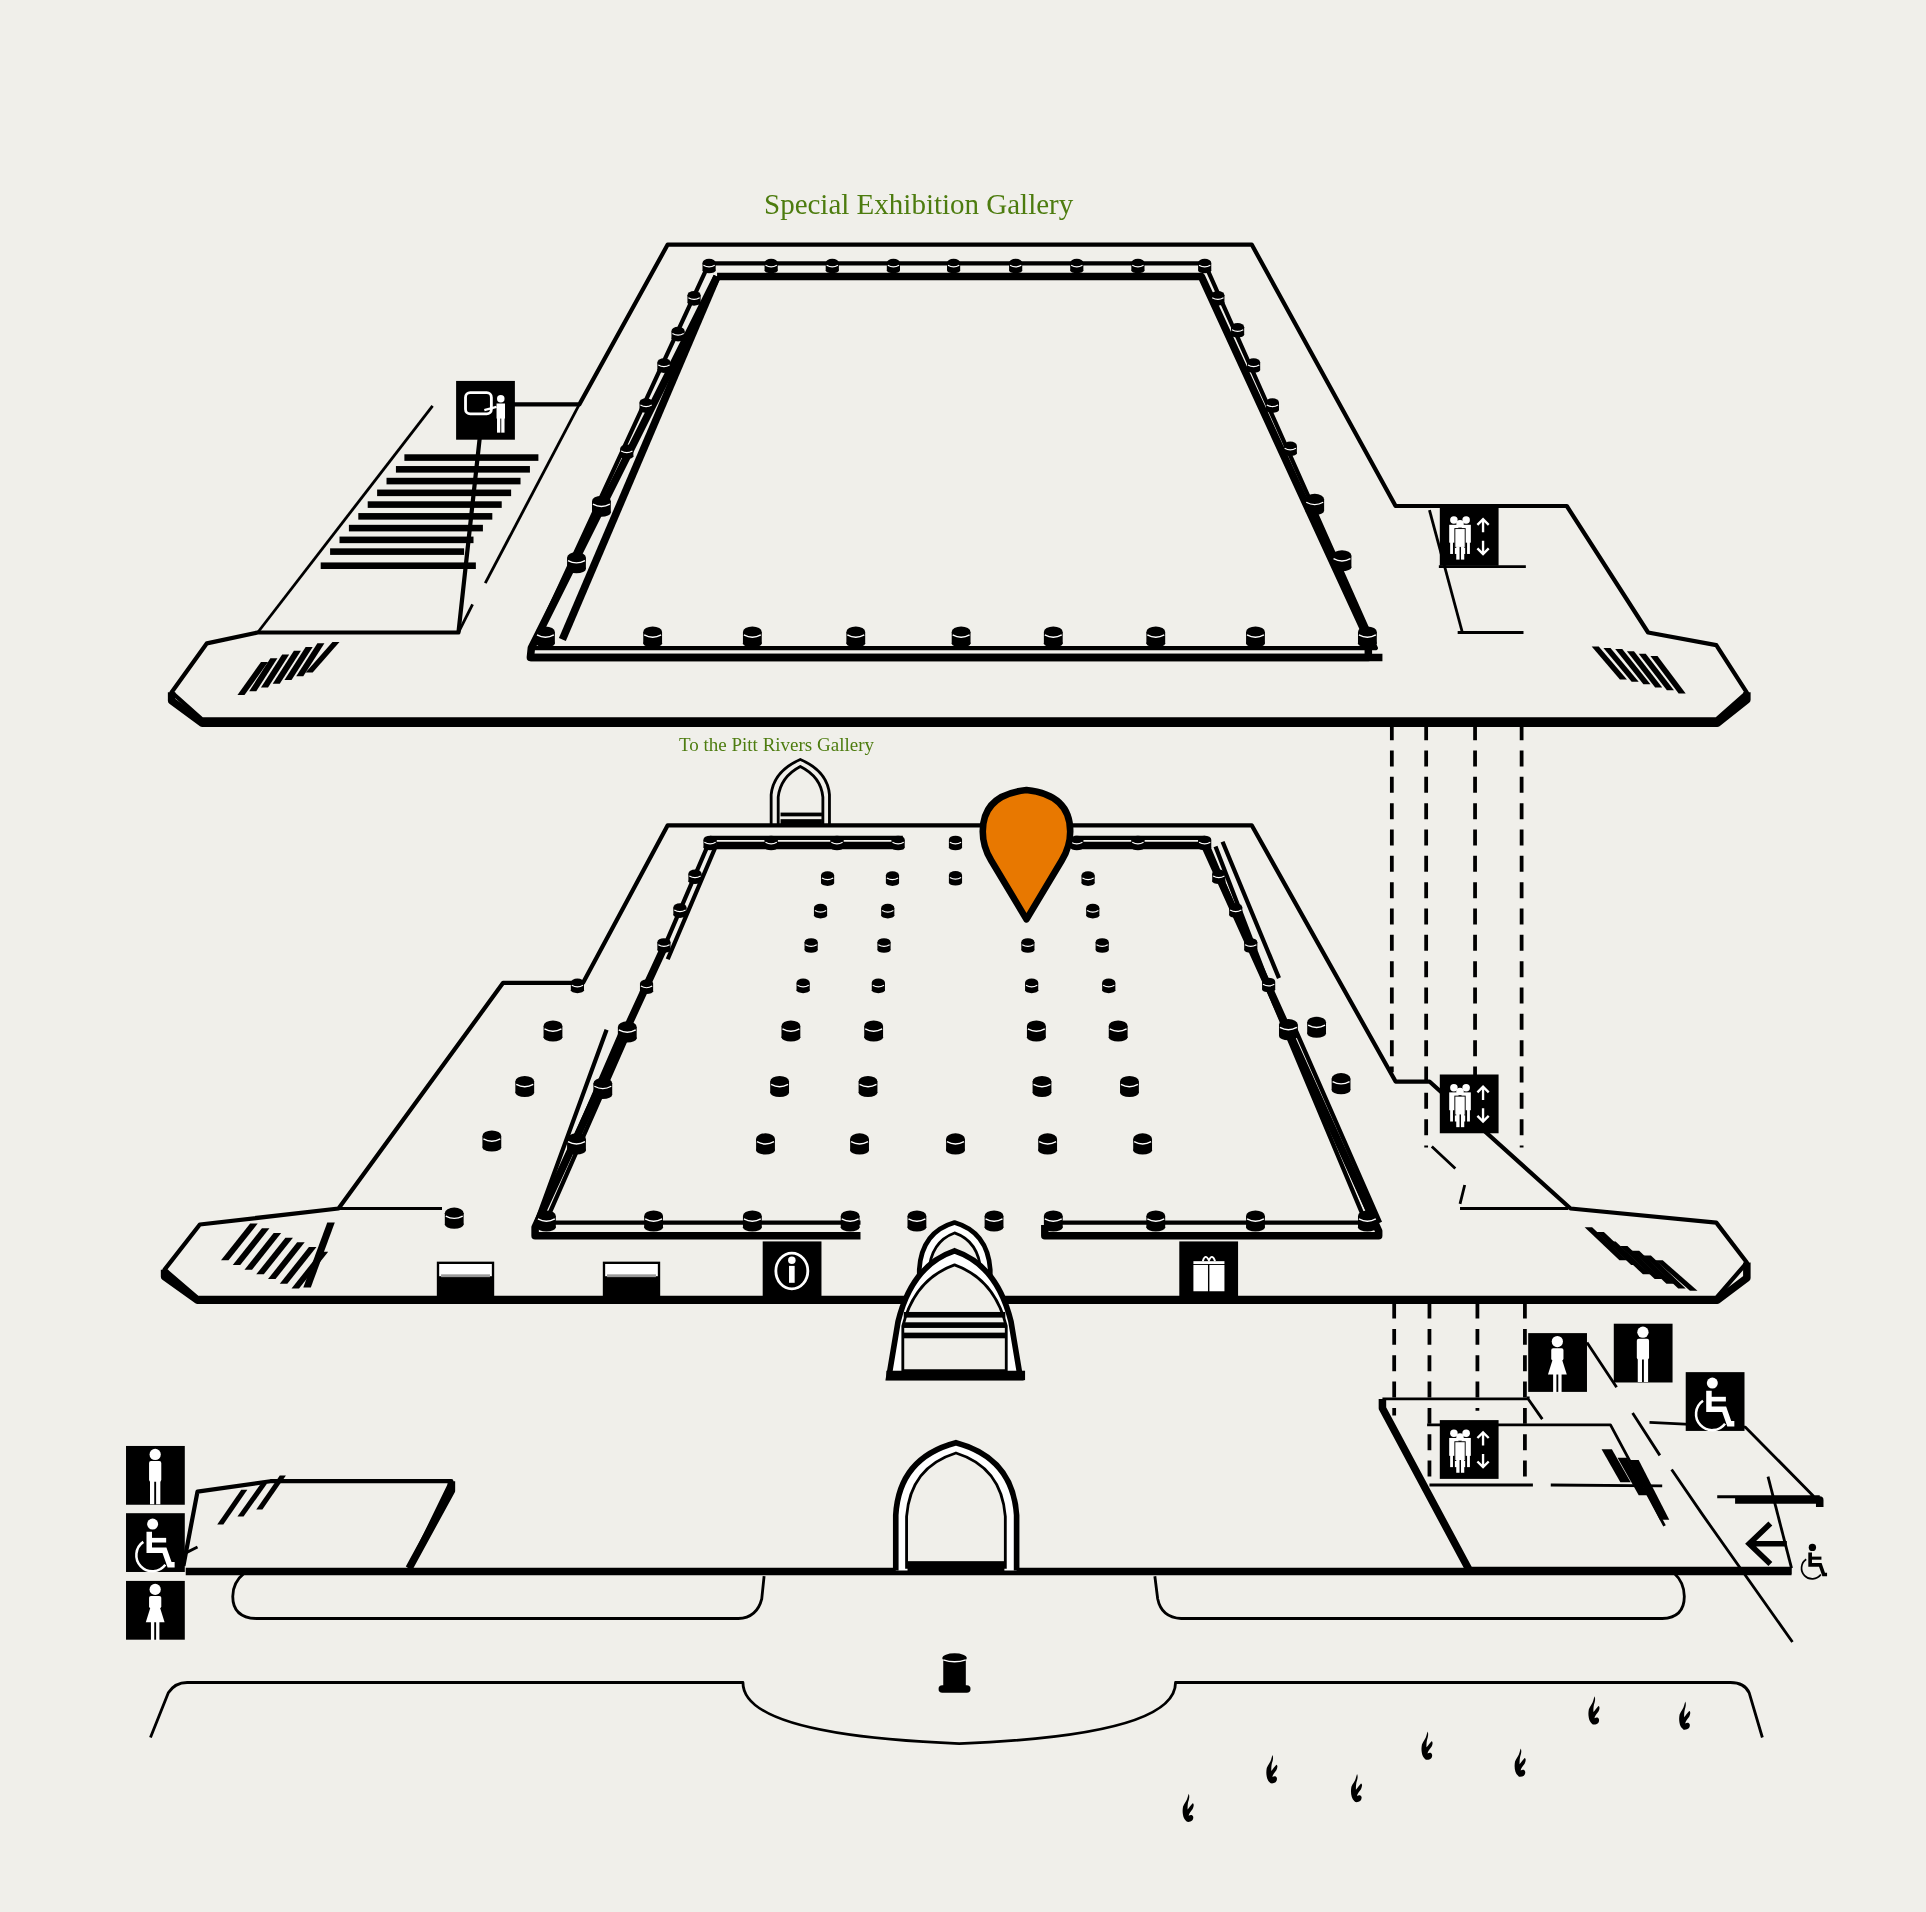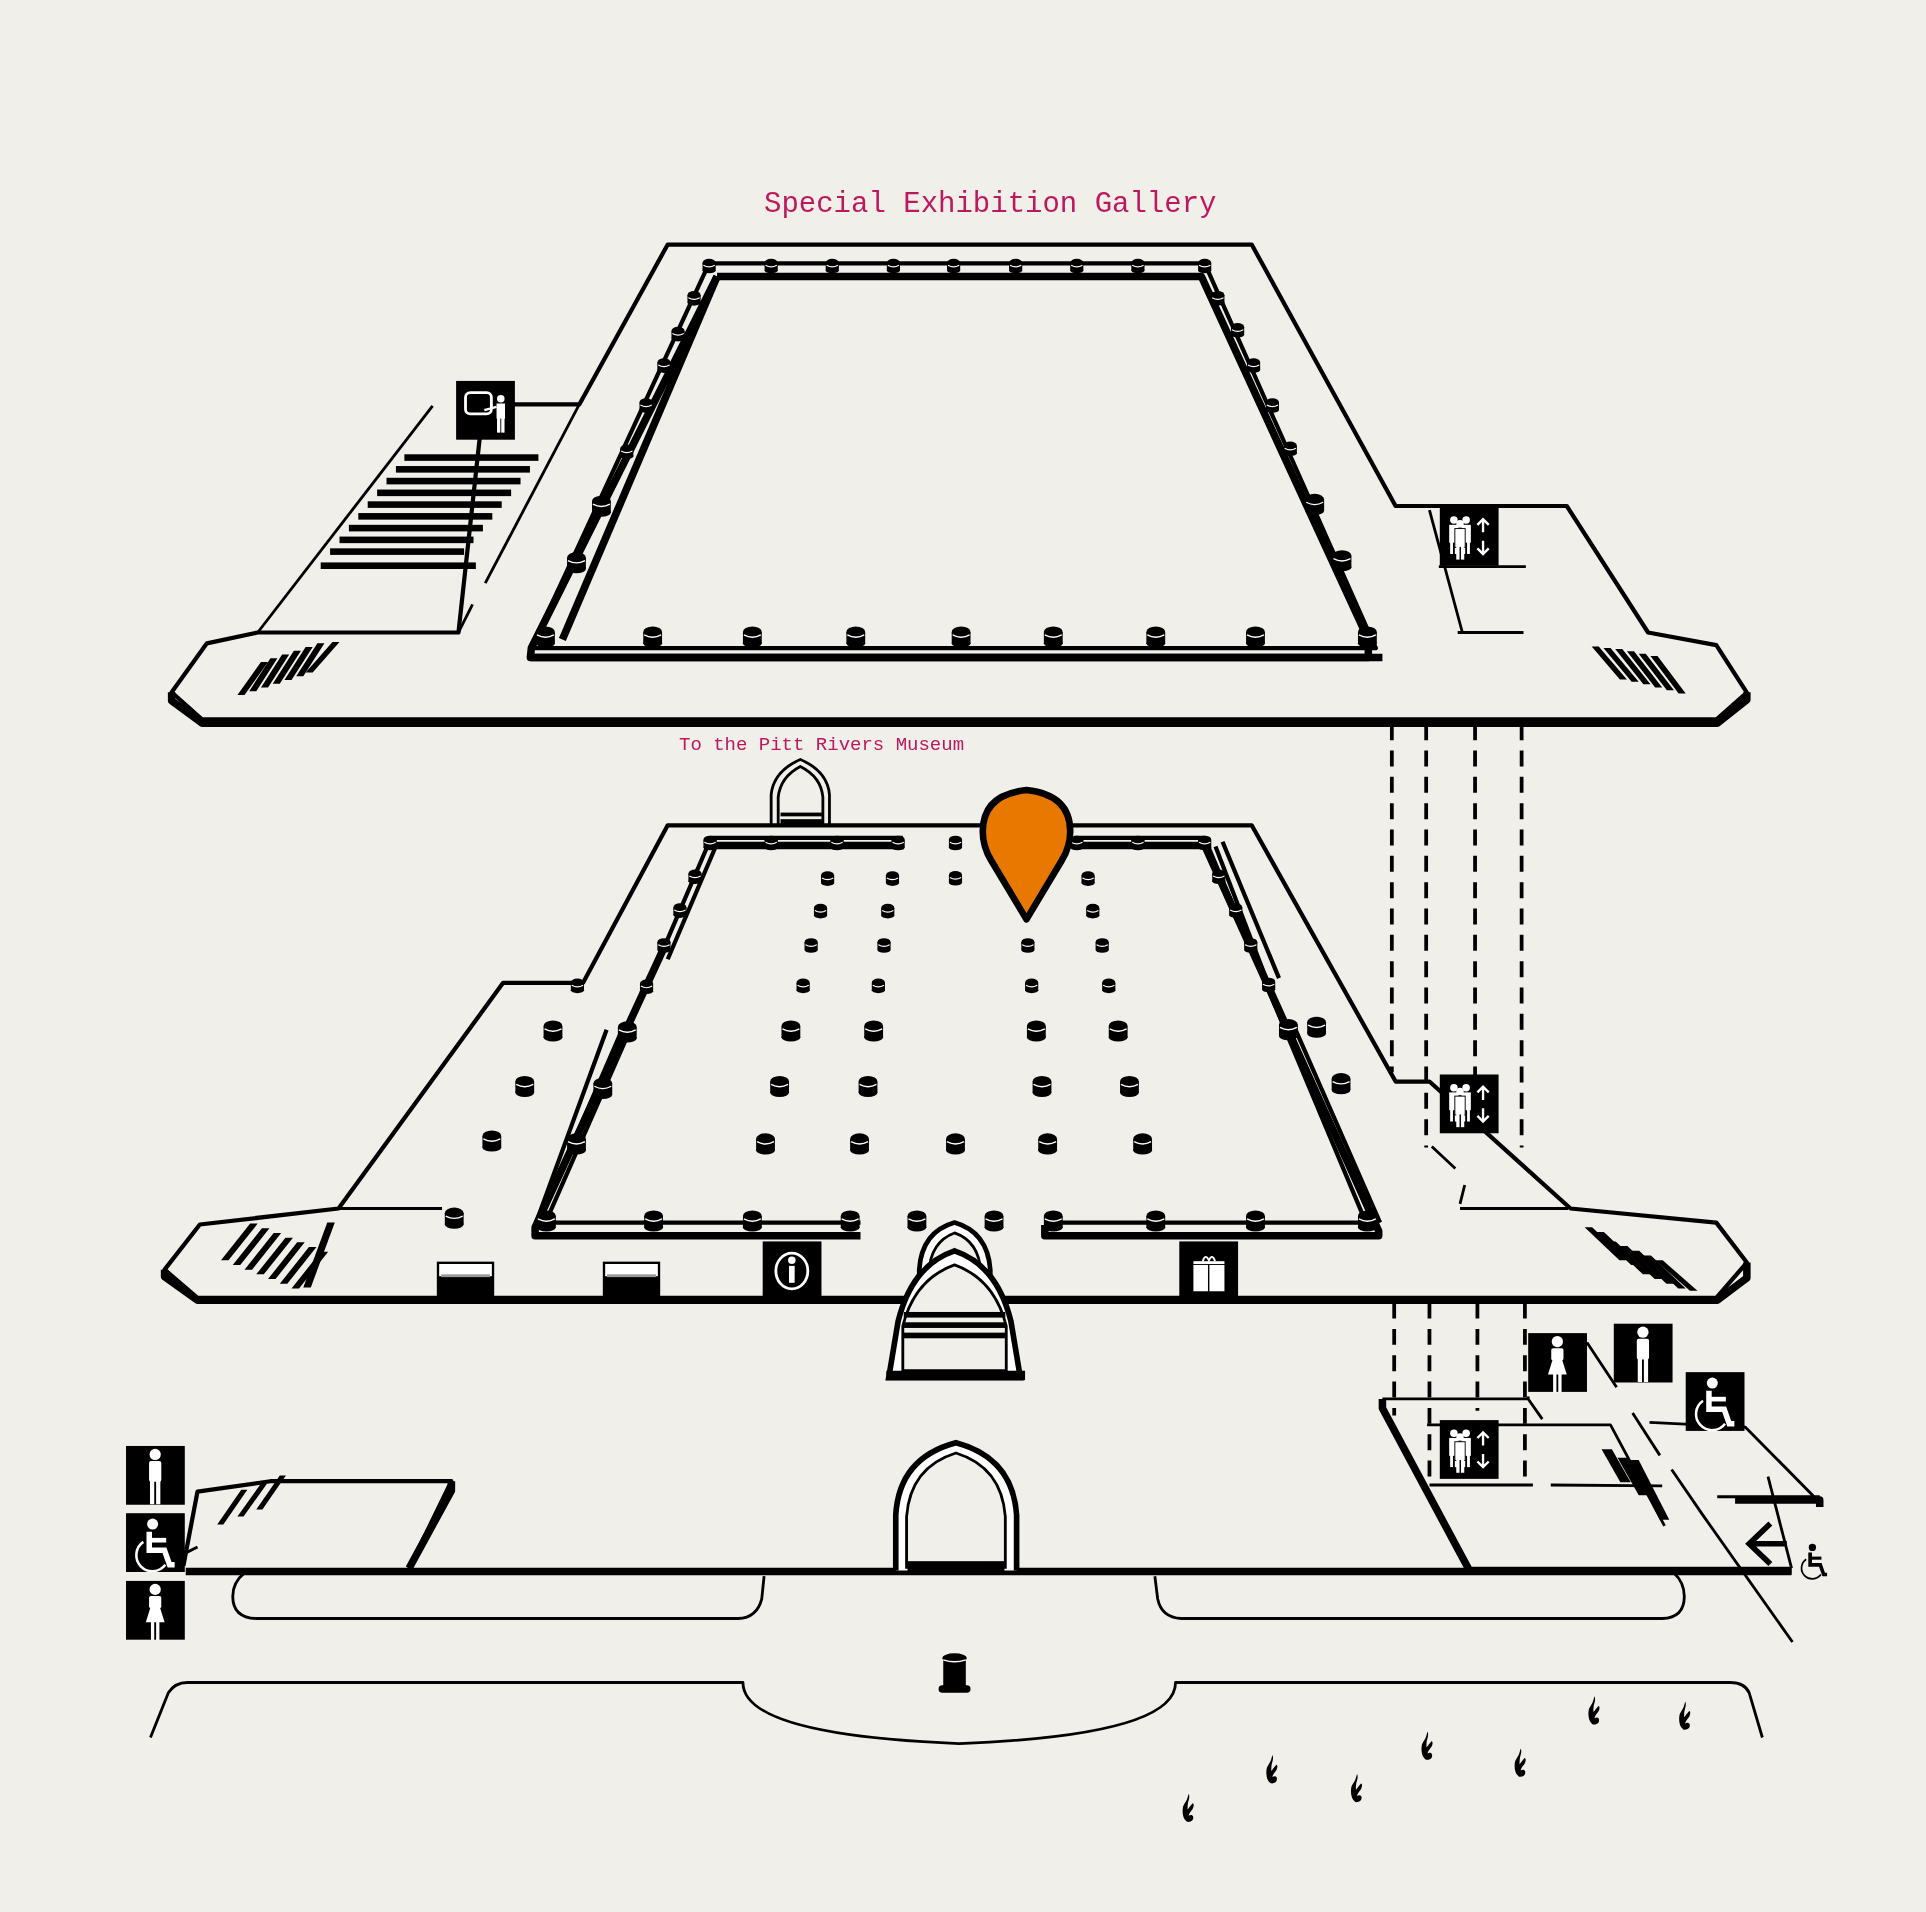--- a/index.html
+++ b/index.html
@@ -1,18 +1,18 @@
 <!DOCTYPE html>
 <html style="font-size:7.5px"><head>
 <meta charset="utf-8">
 <style>
   html,body{margin:0;padding:0;background:#f0efea;}
   body{width:1926px;height:1912px;position:relative;overflow:hidden;font-family:"DejaVu Sans","Liberation Sans",sans-serif;}
   svg{position:absolute;left:0;top:0;}
-  .lbl{position:absolute;color:#be185d;white-space:nowrap;font-family:Liberation Mono, monospace;}
+  .lbl{position:absolute;color:#4d7c0f;white-space:nowrap;font-family:Liberation Serif, serif;}
   .title{left:764px;top:188px;font-size:29px;letter-spacing:0px;}
   .sub{left:679px;top:734px;font-size:19px;}
   .thin{fill:none;stroke:#000;stroke-width:6;stroke-linejoin:round;}
   .mid{fill:none;stroke:#000;stroke-width:9;stroke-linejoin:round;}
   .thick{fill:none;stroke:#000;stroke-width:16;stroke-linejoin:round;}
   .dash{fill:none;stroke:#000;stroke-width:8;stroke-dasharray:34 22;}
   .blk{fill:#000;}
 </style>
 </head>
 <body>
@@ -438,14 +438,14 @@
       <use href="#foot" transform="translate(3578,3676) scale(0.6)"></use>
     </g>
   </g>
 
   <g>
     <path d="M2183 1955 L2108 1830 Q2090 1800 2090 1768 Q2090 1690 2183 1680 Q2276 1690 2276 1768 Q2276 1800 2258 1830 Z" fill="#e87800" stroke="#000" stroke-width="14" stroke-linejoin="round"></path>
   </g>
 </svg>
 
 <div class="lbl title">Special Exhibition Gallery</div>
-<div class="lbl sub">To the Pitt Rivers Museum</div>
+<div class="lbl sub">To the Pitt Rivers Gallery</div>
 
 
 </body></html>

